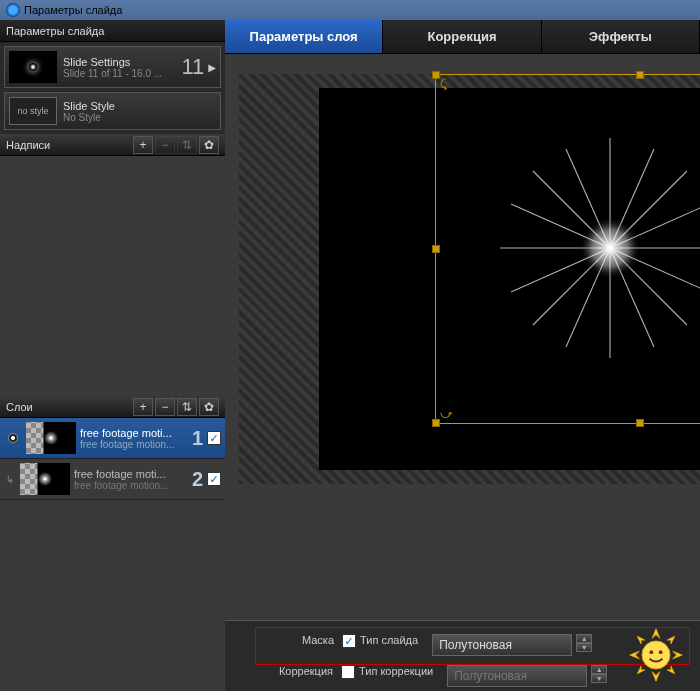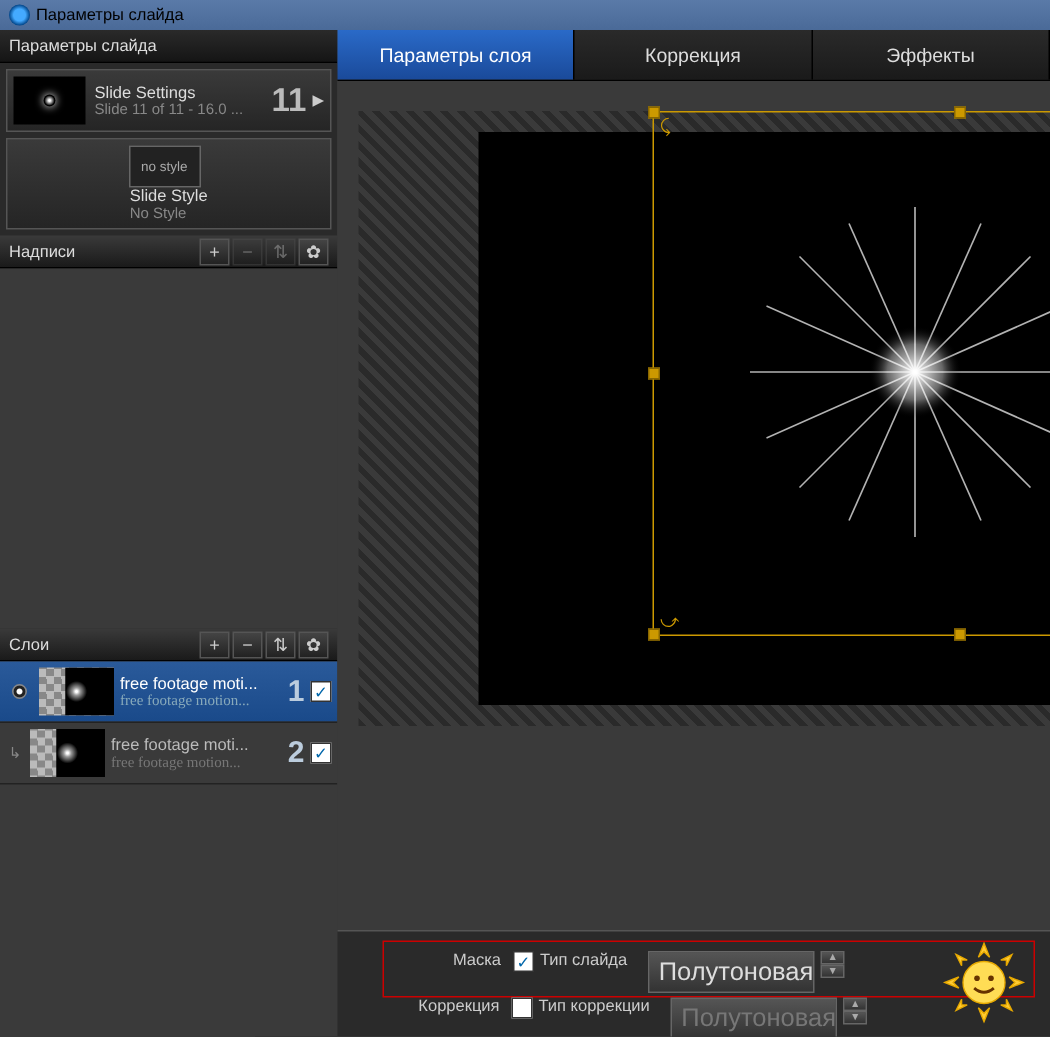--- a/index.html
+++ b/index.html
@@ -17,53 +17,53 @@
 .panel-header .title { flex: 1; }
 .panel-header .tool { width: 20px; height: 18px; display: flex; align-items: center; justify-content: center; background: linear-gradient(#444, #222); border: 1px solid #555; margin-left: 2px; cursor: pointer; color: #ccc; font-size: 12px; }
 .panel-header .tool.disabled { opacity: 0.4; }
 
 .slide-settings { background: linear-gradient(#3a3a3a, #252525); border: 1px solid #555; margin: 4px; display: flex; align-items: center; padding: 4px; }
 .slide-settings .thumb { width: 48px; height: 32px; background: #000; display: flex; align-items: center; justify-content: center; margin-right: 6px; }
 .slide-settings .thumb .star { width: 8px; height: 8px; background: radial-gradient(circle, #fff 10%, transparent 60%); border-radius: 50%; box-shadow: 0 0 6px #fff; }
 .slide-settings .txt { flex: 1; }
 .slide-settings .txt .line1 { color: #ddd; font-size: 11px; }
 .slide-settings .txt .line2 { color: #888; font-size: 10px; }
-.slide-settings .num { color: #bbb; font-size: 22px; font-weight: bold; margin: 0 4px; }
+.slide-settings .num { color: #bbb; font-size: 22px; font-weight: normal; margin: 0 4px; }
 .slide-settings .arrow { color: #ccc; font-size: 10px; }
 
-.slide-style { background: linear-gradient(#3a3a3a, #252525); border: 1px solid #555; margin: 0 4px 4px 4px; display: flex; align-items: center; padding: 4px; flex-direction: column; }
+.slide-style { background: linear-gradient(#3a3a3a, #252525); border: 1px solid #555; margin: 0 4px 4px 4px; display: flex; align-items: center; padding: 4px; }
 .slide-style .nostyle { width: 48px; height: 28px; border: 1px solid #666; background: #222; color: #aaa; font-size: 9px; display: flex; align-items: center; justify-content: center; margin-right: 6px; }
 .slide-style .txt .line1 { color: #ddd; font-size: 11px; text-align: center; }
 .slide-style .txt .line2 { color: #888; font-size: 10px; }
 
 .captions-area { flex: 0 0 240px; background: #3a3a3a; }
 
 .layers-area { flex: 1; background: #3a3a3a; }
 .layer-item { display: flex; align-items: center; padding: 4px; border-bottom: 1px solid #222; }
 .layer-item.selected { background: linear-gradient(#2a5a9a, #1a4a8a); }
 .layer-item .radio { width: 10px; height: 10px; border: 1px solid #888; border-radius: 50%; margin: 0 4px; background: #222; }
 .layer-item .radio.on { background: radial-gradient(circle, #fff 30%, #222 40%); }
 .layer-item .linkicon { width: 12px; text-align: center; color: #888; font-size: 10px; }
 .layer-item .thumb { width: 50px; height: 32px; background: #000; margin: 0 4px; position: relative; display: flex; align-items: center; justify-content: center; }
 .layer-item .thumb.checker { background: repeating-conic-gradient(#888 0% 25%, #bbb 0% 50%) 50% / 10px 10px; }
 .layer-item .thumb .overlay { position: absolute; inset: 0; background: #000; clip-path: polygon(35% 0, 100% 0, 100% 100%, 35% 100%); display: flex; align-items: center; justify-content: center; }
 .layer-item .thumb .flare { width: 18px; height: 18px; background: radial-gradient(circle, #fff 5%, rgba(255,255,255,0.6) 20%, transparent 55%); border-radius: 50%; }
 .layer-item .txt { flex: 1; overflow: hidden; }
 .layer-item .txt .line1 { color: #cde; font-size: 11px; white-space: nowrap; overflow: hidden; text-overflow: ellipsis; }
 .layer-item.selected .txt .line1 { color: #fff; }
-.layer-item .txt .line2 { color: #8ab; font-size: 10px; font-family: Liberation Serif, serif; }
+.layer-item .txt .line2 { color: #8ab; font-size: 10px; }
 .layer-item.notsel .txt .line1 { color: #bbb; }
 .layer-item.notsel .txt .line2 { color: #777; }
 .layer-item .num { color: #bcd; font-size: 20px; font-weight: bold; margin: 0 4px; }
 .layer-item .chk { width: 14px; height: 14px; background: #fff; border: 1px solid #333; display: flex; align-items: center; justify-content: center; font-size: 11px; color: #06a; }
 
 .content { flex: 1; background: #3a3a3a; display: flex; flex-direction: column; position: relative; }
 
 .tabs { height: 34px; background: linear-gradient(#2a2a2a, #1a1a1a); display: flex; align-items: stretch; border-bottom: 1px solid #000; }
-.tab { flex: 1; display: flex; align-items: center; justify-content: center; color: #ddd; font-size: 13px; font-weight: normal; border-right: 1px solid #000; cursor: pointer; }
+.tab { flex: 1; display: flex; align-items: center; justify-content: center; color: #ddd; font-size: 13px; font-weight: bold; border-right: 1px solid #000; cursor: pointer; }
 .tab.active { background: linear-gradient(#2a6ac8, #1a4a9a); color: #fff; }
 
 .canvas-area { flex: 1; background: #3a3a3a; position: relative; overflow: hidden; }
 .hatched { position: absolute; left: 14px; top: 20px; right: 0; height: 410px; background: repeating-linear-gradient(45deg, #2a2a2a 0 4px, #3a3a3a 4px 8px); }
 .black-canvas { position: absolute; left: 80px; top: 14px; right: 0; bottom: 14px; background: #000; }
 .selframe { position: absolute; left: 210px; top: 20px; width: 410px; height: 350px; border: 1px solid #cc9900; }
 .handle { position: absolute; width: 8px; height: 8px; background: #cc9900; border: 1px solid #886600; }
 .handle.tl { left: -4px; top: -4px; }
 .handle.bl { left: -4px; bottom: -4px; }
 .handle.ml { left: -4px; top: 50%; margin-top: -4px; }
@@ -76,21 +76,21 @@
 .starburst { position: absolute; right: -20px; top: 42%; width: 220px; height: 220px; transform: translateY(-50%); }
 
 .bottom-panel { background: #2a2a2a; border-top: 1px solid #555; }
 .bp-title { padding: 6px 10px; color: #ddd; font-size: 12px; font-weight: bold; border-bottom: 1px solid #555; background: linear-gradient(#3a3a3a, #282828); }
 .redbox { margin: 6px 10px 0 30px; border: 1px solid #c00; padding: 6px 8px 4px 8px; }
 .prop-row { display: flex; align-items: flex-start; height: 26px; font-size: 11px; color: #ccc; }
 .prop-row .lbl { width: 70px; text-align: right; margin-right: 8px; }
 .prop-row .cb { width: 14px; height: 14px; background: #fff; border: 1px solid #333; display: flex; align-items: center; justify-content: center; font-size: 11px; color: #06a; margin-right: 4px; }
 .prop-row .cb.empty { color: transparent; }
 .prop-row .cblbl { margin-right: 14px; }
-.prop-row .dd { background: linear-gradient(#555, #333); border: 1px solid #666; padding: 3px 6px; color: #ddd; width: 111px; font-size: 17px; }
+.prop-row .dd { background: linear-gradient(#555, #333); border: 1px solid #666; padding: 3px 6px; color: #ddd; width: 140px; font-size: 12px; }
 .prop-row .dd.disabled { color: #777; }
 .prop-row .spin { display: flex; flex-direction: column; margin-left: 4px; }
 .prop-row .spin div { width: 16px; height: 9px; background: linear-gradient(#555,#333); border: 1px solid #666; font-size: 7px; color: #aaa; display: flex; align-items: center; justify-content: center; }
 
 .sun { position: absolute; right: 16px; bottom: 8px; width: 56px; height: 56px; }
 .sun svg { width: 100%; height: 100%; }
 </style>
 </head>
 <body>
 

